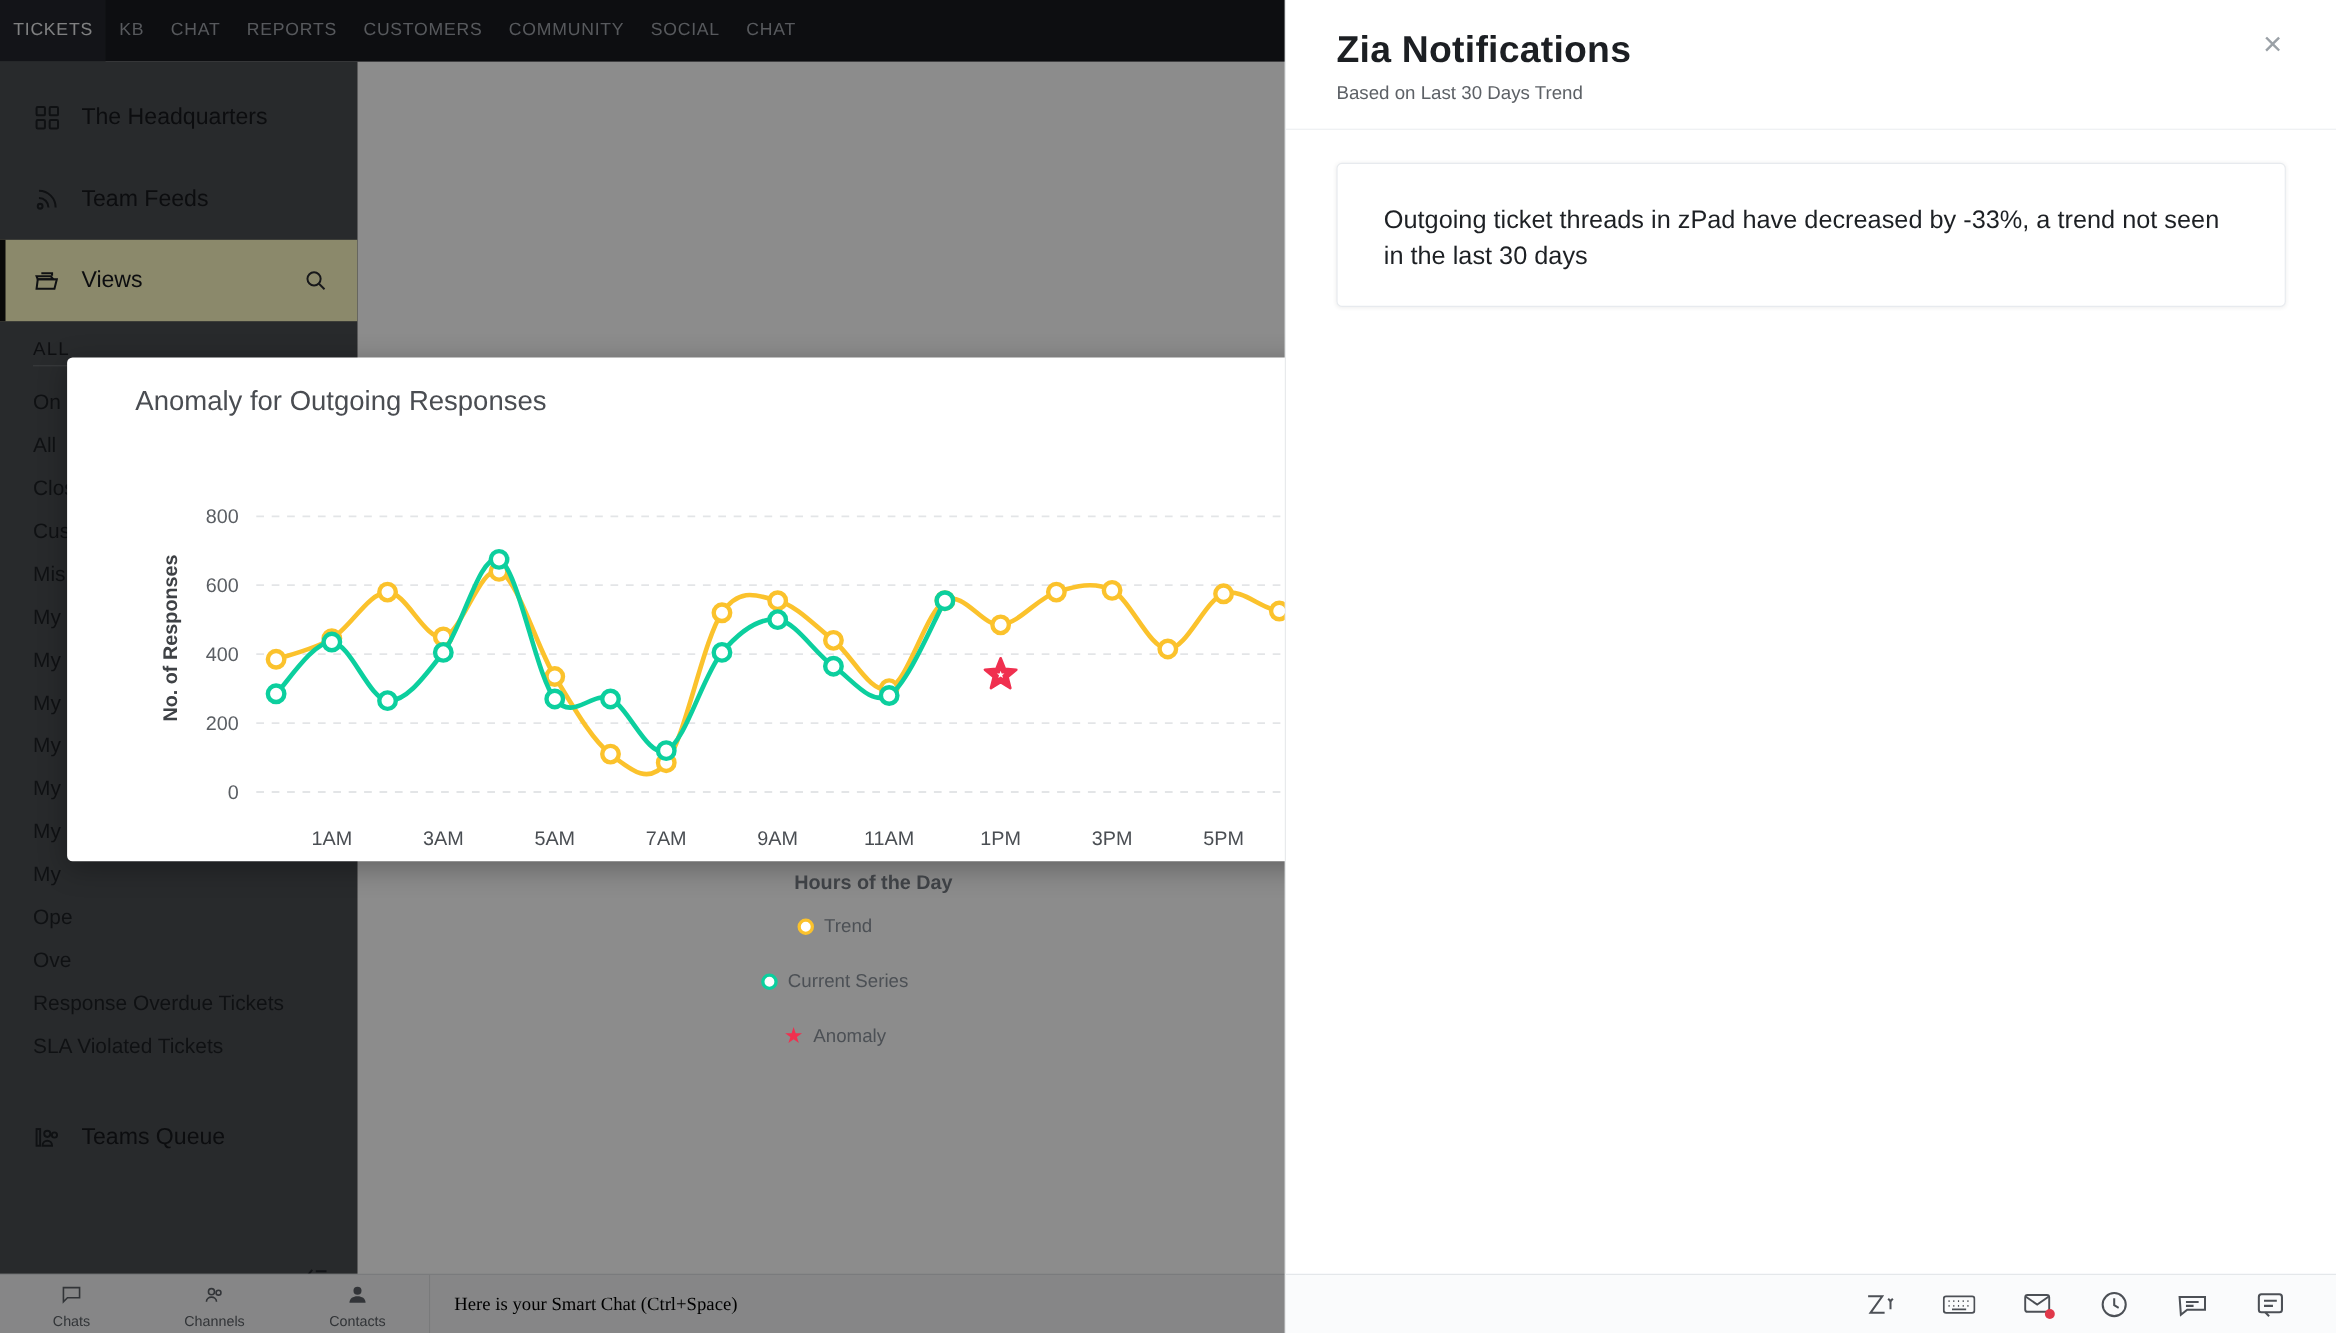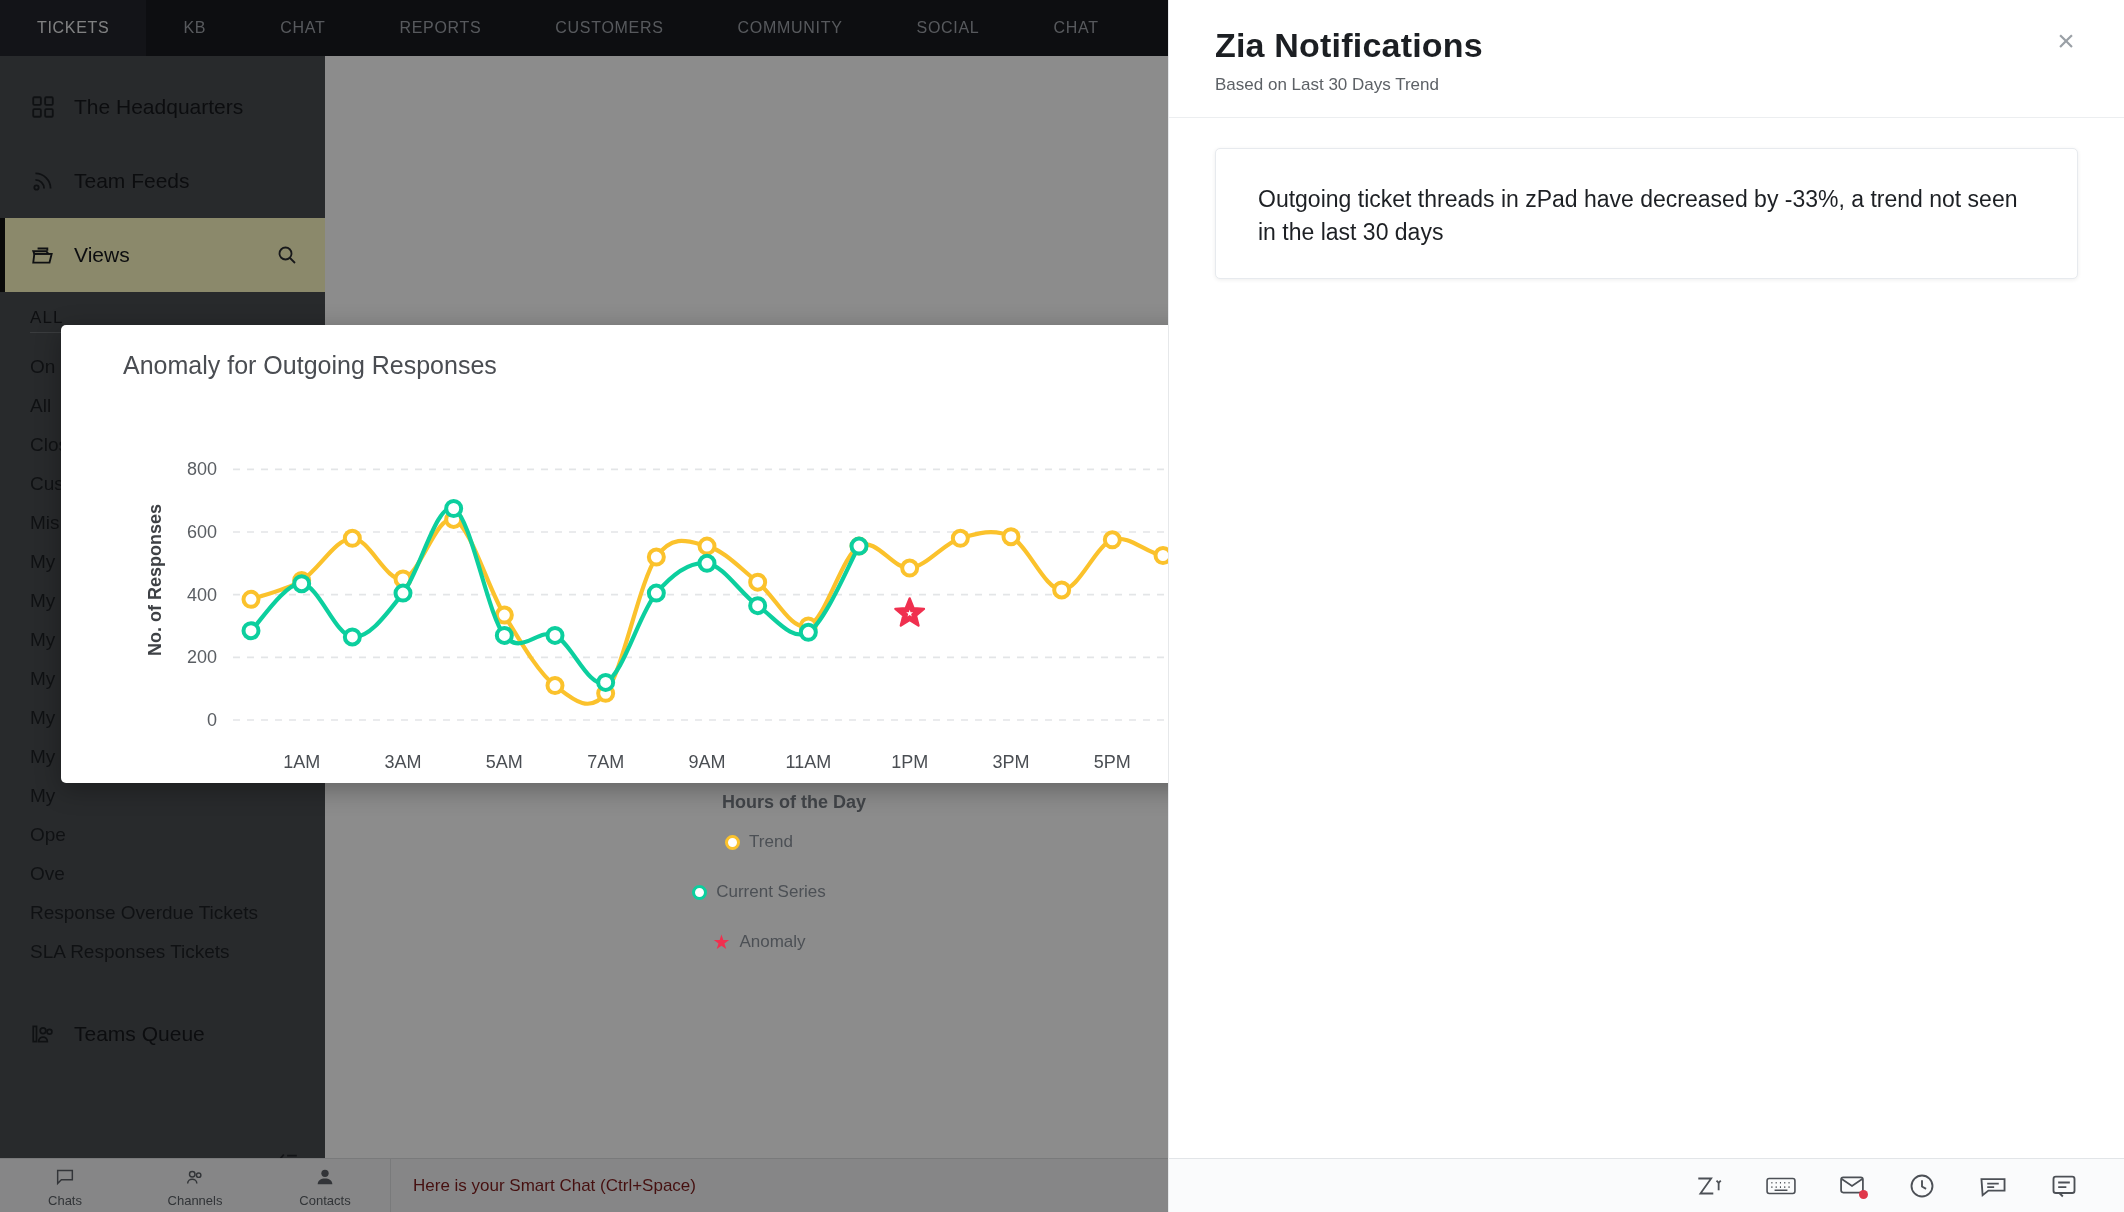--- a/index.html
+++ b/index.html
@@ -13,21 +13,21 @@
   
   .app-under { position: absolute; inset: 0 954px 0 0; }
   .dimmer { position: absolute; inset: 0; background: rgba(0,0,0,0.45); z-index: 40; pointer-events: none; }
 
   
   .topnav {
     position: absolute; top: 0; left: 0; width: 1170px; height: 56px;
     background: #181a1f; display: flex; align-items: stretch; z-index: 5;
   }
   .topnav-item {
-    display: flex; align-items: center; padding: 0 37px;
+    display: flex; align-items: center; padding: 0 12px;
     font-size: 16px; letter-spacing: .7px; color: #9ea2a9; font-weight: 400;
   }
   .topnav-item.active { background: #23262c; color: #e9eaec; }
 
   
   .sidebar {
     position: absolute; top: 56px; left: 0; width: 325px; bottom: 0;
     background: #4a4d51; z-index: 5; overflow: hidden;
   }
   .side-main { padding-top: 14px; }
@@ -69,22 +69,22 @@
   
   .chatbar {
     position: absolute; left: 0; bottom: 0; width: 1170px; height: 54px;
     background: #f4f5f6; border-top: 1px solid #dcdee1; display: flex; align-items: center; z-index: 6;
   }
   .chat-item {
     width: 130px; text-align: right; font-size: 13px; color: #5c6066;
     display: flex; flex-direction: column; align-items: center; gap: 2px; padding-top: 2px;
   }
   .chat-input {
-    flex: 1; padding-left: 22px; font-size: 17px; color: #7f1d1d;
-    border-left: 1px solid #dcdee1; height: 100%; display: flex; align-items: center;
+    flex: 1; padding-left: 22px; font-size: 17px; color: #000000;
+    border-left: 1px solid #dcdee1; height: 100%; display: flex; align-items: center; font-family: Liberation Serif, serif;
   }
 
   
   .zia {
     position: absolute; top: 0; right: 0; width: 956px; height: 1212px;
     background: #ffffff; z-index: 60; border-left: 1px solid #e6e8ea;
   }
   .zia-head { padding: 26px 46px 22px 46px; border-bottom: 1px solid #eceef0; position: relative; }
   .zia-title { font-size: 34px; font-weight: bold; color: #1c1f23; letter-spacing: .2px; }
   .zia-sub { margin-top: 10px; font-size: 17px; color: #5d6166; }
@@ -222,21 +222,21 @@
         <div class="views-item">My</div>
         <div class="views-item">My</div>
         <div class="views-item">My</div>
         <div class="views-item">My</div>
         <div class="views-item">My</div>
         <div class="views-item">My</div>
         <div class="views-item">My</div>
         <div class="views-item">Ope</div>
         <div class="views-item">Ove</div>
         <div class="views-item">Response Overdue Tickets</div>
-        <div class="views-item">SLA Responses Tickets</div>
+        <div class="views-item">SLA Violated Tickets</div>
       </div>
 
       <div class="side-queue">
         <div class="side-row">
           <span class="side-ico">
             <svg viewBox="0 0 24 24" fill="none" stroke="currentColor" stroke-width="1.6">
               <rect x="3" y="5" width="3" height="14"></rect>
                 <circle cx="12" cy="9" r="2.6"></circle>
                 <circle cx="18" cy="10" r="2.2"></circle>
               <path d="M8 19c0-2.8 2-4.2 4-4.2s4 1.4 4 4.2z"></path>

